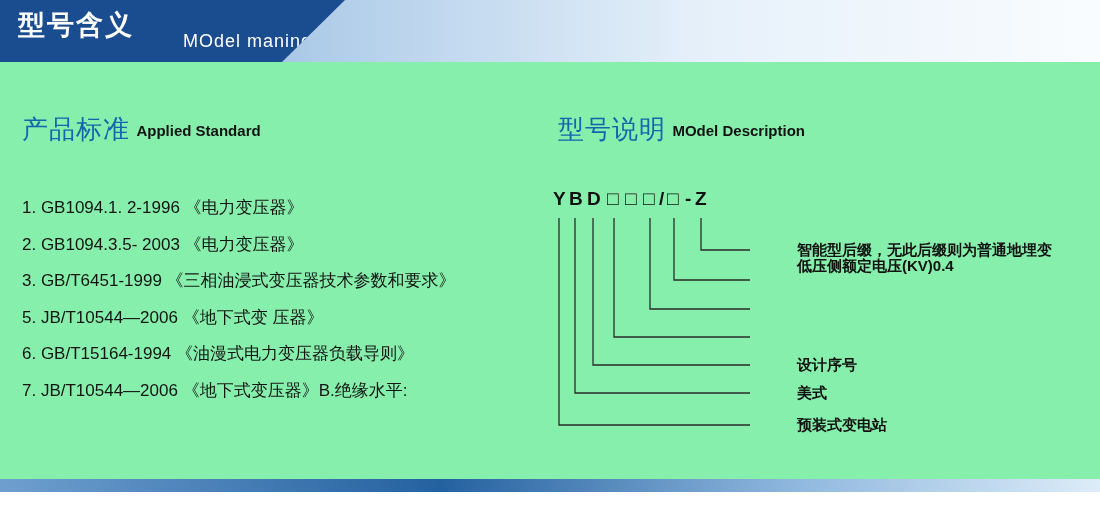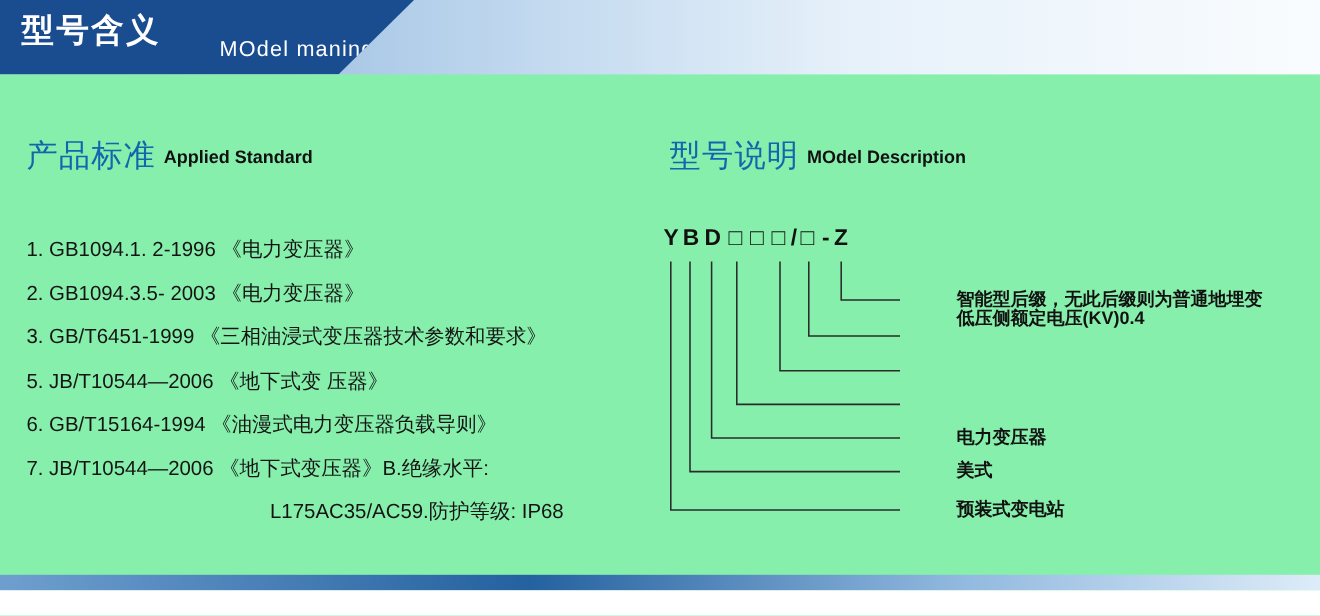--- a/index.html
+++ b/index.html
@@ -68,21 +68,20 @@
     <span class="h-en">MOdel Description</span>
   </div>
 
   <ul class="std-list">
     <li>1. GB1094.1. 2-1996 《电力变压器》</li>
     <li>2. GB1094.3.5- 2003 《电力变压器》</li>
     <li>3. GB/T6451-1999   《三相油浸式变压器技术参数和要求》</li>
     <li>5. JB/T10544—2006 《地下式变 压器》</li>
     <li>6. GB/T15164-1994 《油漫式电力变压器负载导则》</li>
     <li>7. JB/T10544—2006 《地下式变压器》B.绝缘水平:</li>
-    <li class="cont">L175AC35/AC59.防护等级: IP68</li>
   </ul>
 
   <div class="diagram">
 
     <div class="model">
       <span class="m0">Y</span>
       <span class="m1">B</span>
       <span class="m2">D</span>
       <span class="m3">□</span>
       <span class="m4">□</span>
@@ -98,20 +97,20 @@
       <polyline points="30,30 30,205 205,205" fill="none" stroke="#2b2b2b" stroke-width="1.3"></polyline>
       <polyline points="48,30 48,177 205,177" fill="none" stroke="#2b2b2b" stroke-width="1.3"></polyline>
       <polyline points="69,30 69,149 205,149" fill="none" stroke="#2b2b2b" stroke-width="1.3"></polyline>
       <polyline points="105,30 105,121 205,121" fill="none" stroke="#2b2b2b" stroke-width="1.3"></polyline>
       <polyline points="129,30 129,92 205,92" fill="none" stroke="#2b2b2b" stroke-width="1.3"></polyline>
       <polyline points="156,30 156,62 205,62" fill="none" stroke="#2b2b2b" stroke-width="1.3"></polyline>
     </svg>
 
     <div class="dg-label dl0">智能型后缀，无此后缀则为普通地埋变</div>
     <div class="dg-label dl1">低压侧额定电压(KV)0.4</div>
-    <div class="dg-label dl4">电力变压器</div>
+    <div class="dg-label dl4">设计序号</div>
     <div class="dg-label dl5">美式</div>
     <div class="dg-label dl6">预装式变电站</div>
   </div>
 
   <footer class="bottom-bar"></footer>
 
 </div>
 
 </body></html>

